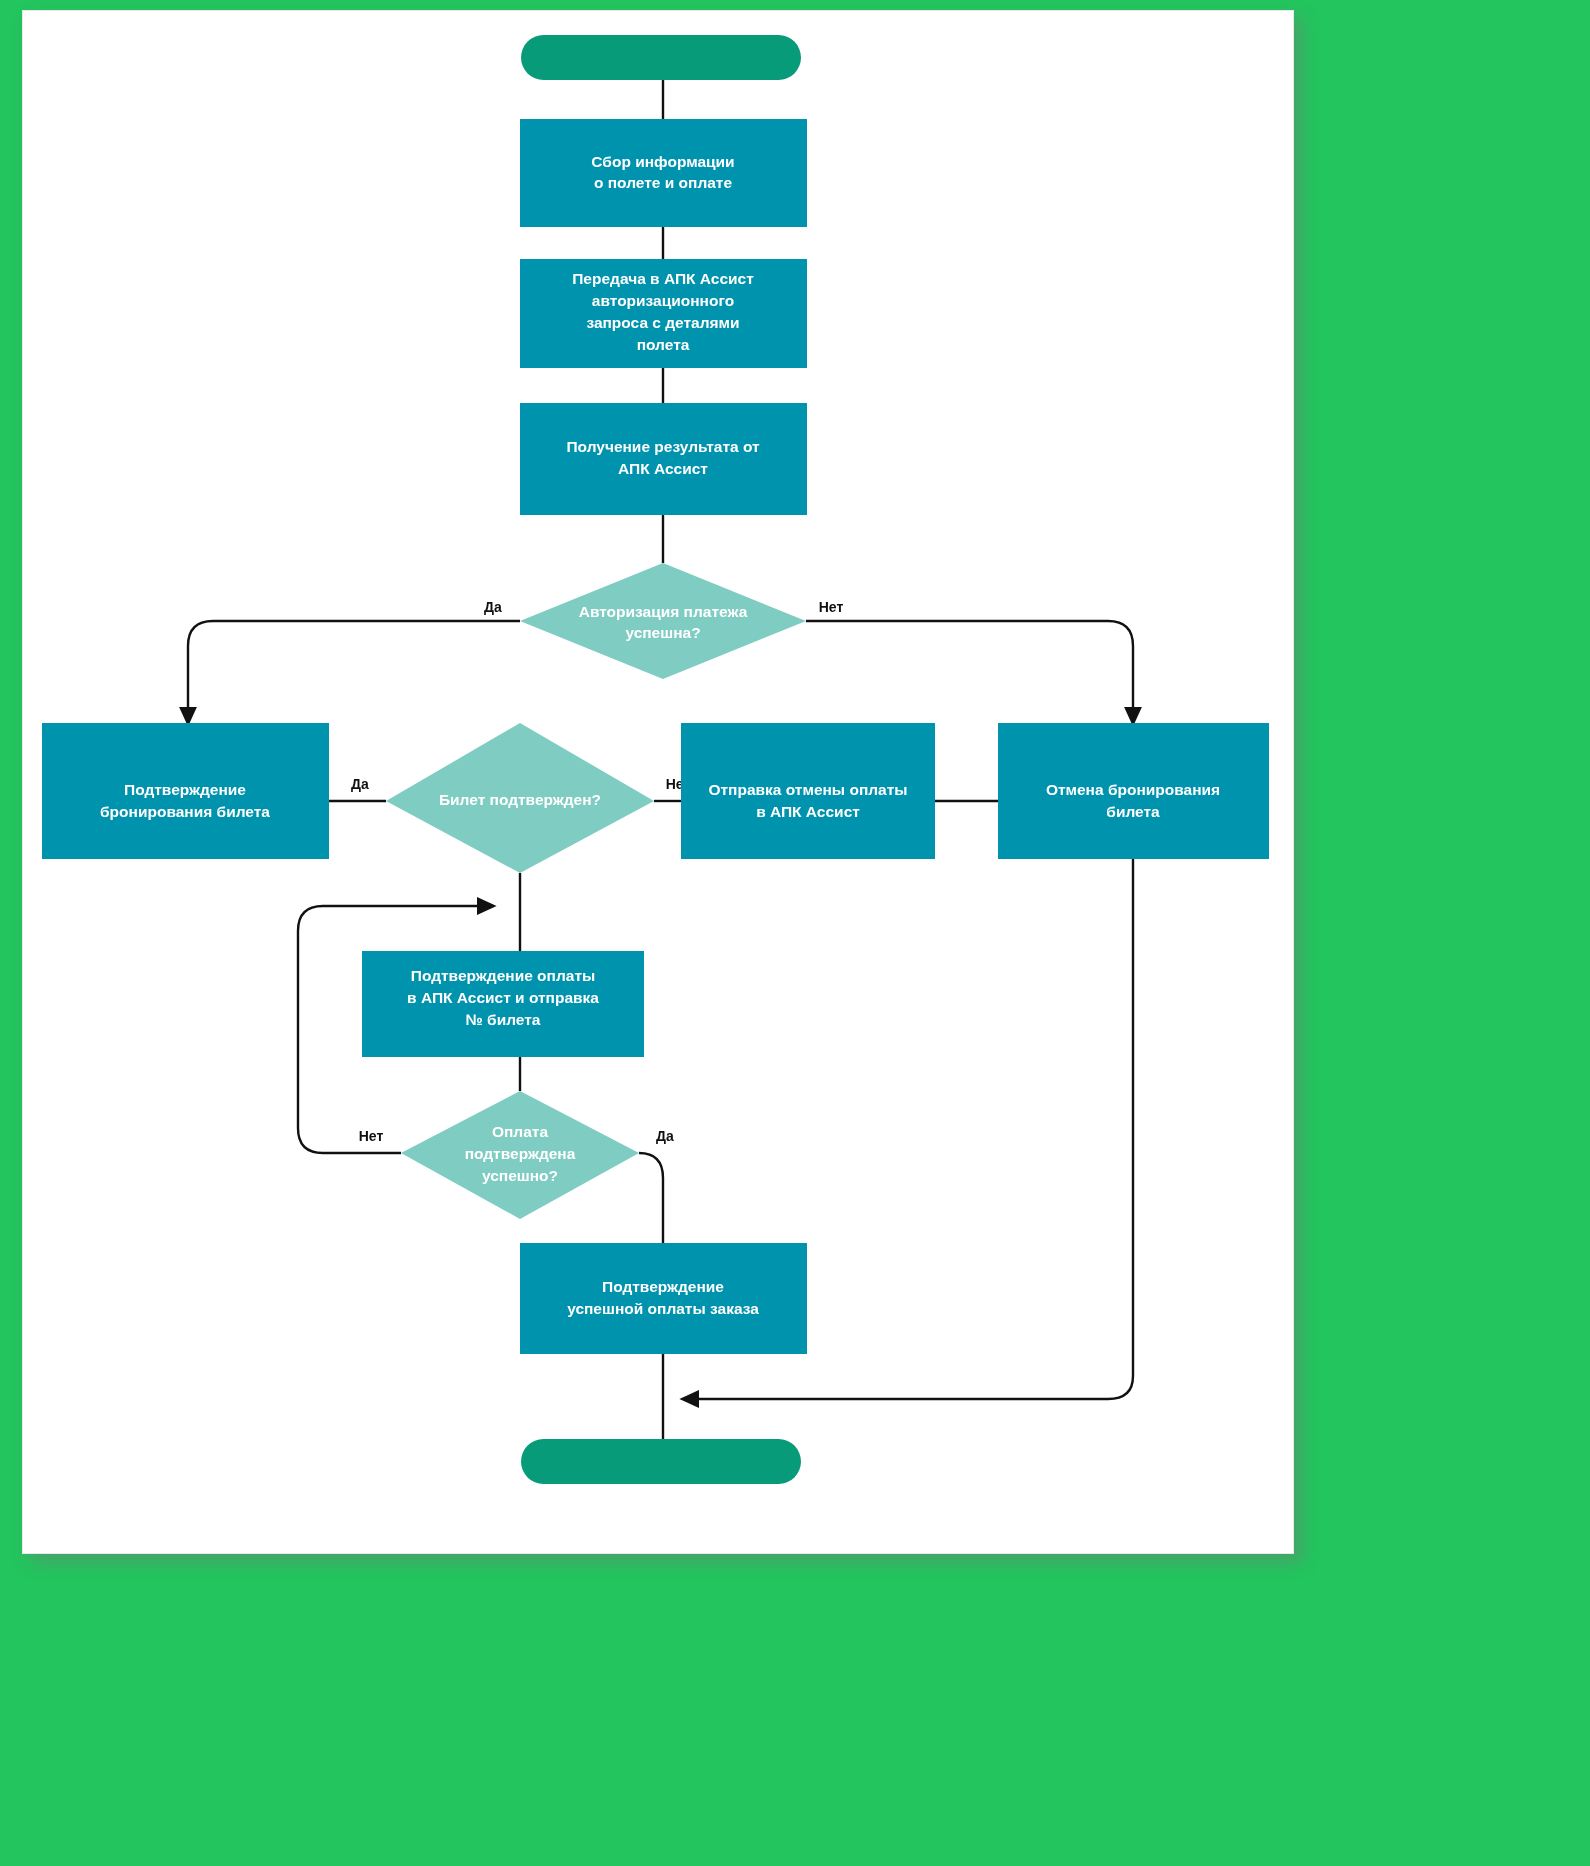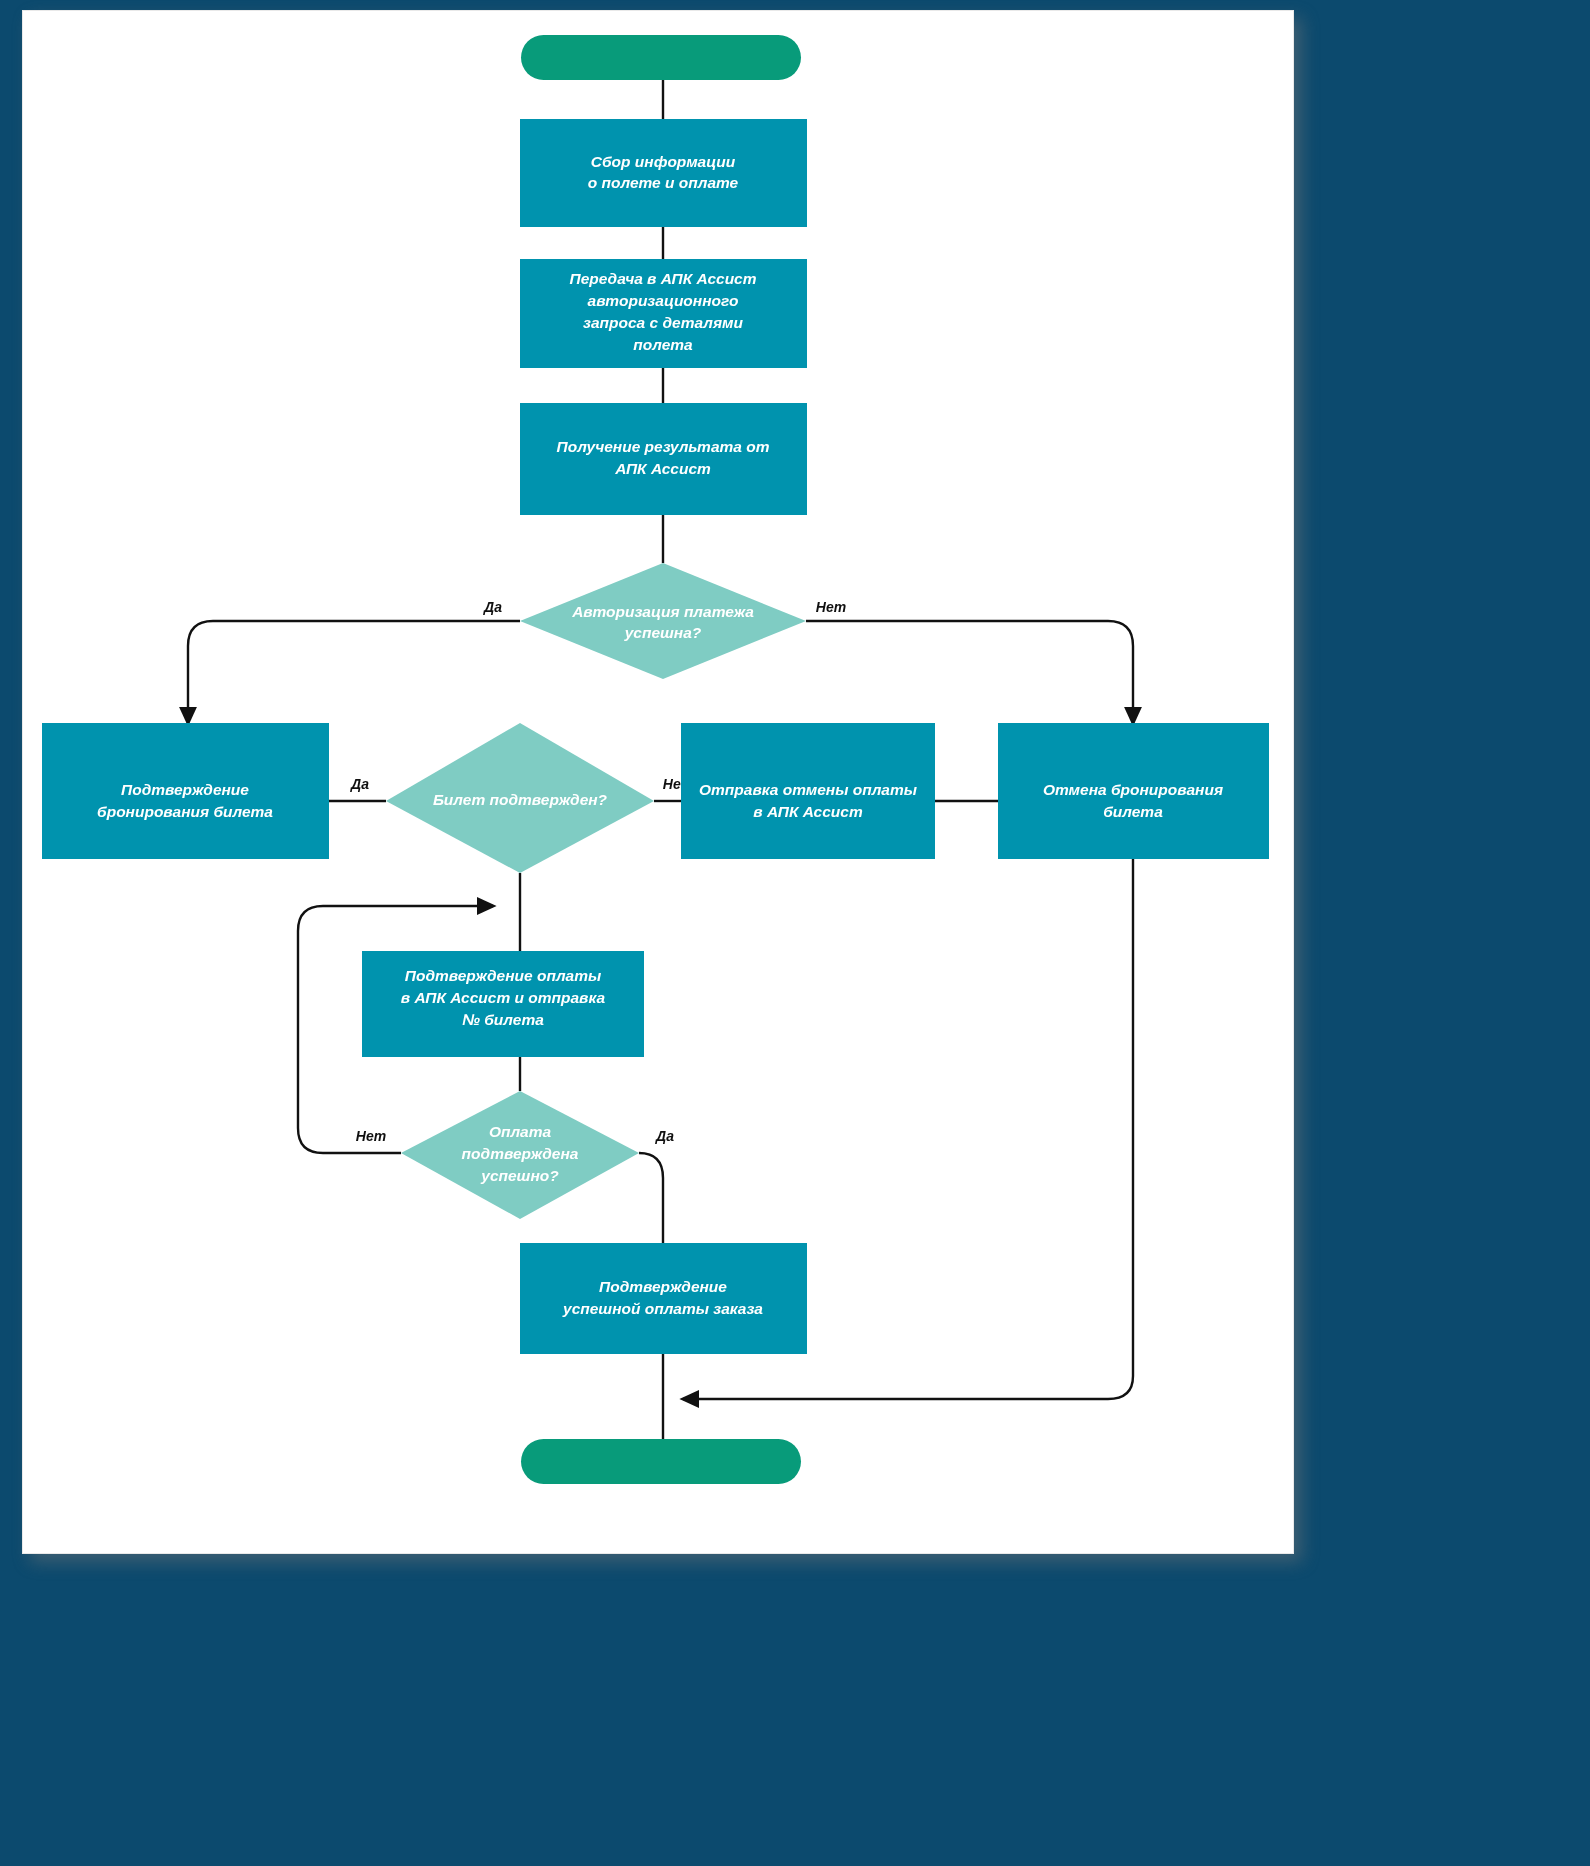--- a/index.html
+++ b/index.html
@@ -5,22 +5,21 @@
   html,body{margin:0;padding:0;}
   body{
     width:1590px;height:1866px;
     background:#ffffff;
     font-family:"Liberation Sans", sans-serif;
     overflow:hidden;
   }
   #page{
     position:relative;
     width:1590px;height:1866px;
-    background:#0c4a6e;
-    font-style:italic;
+    background:#22c55e;
   }
   #card{
     position:absolute;
     left:22px;top:10px;
     width:1270px;height:1542px;
     background:#ffffff;
     box-shadow:8px 8px 16px rgba(120,120,120,0.45);
     border:1px solid #e9e9e9;
   }
   svg{display:block;}

